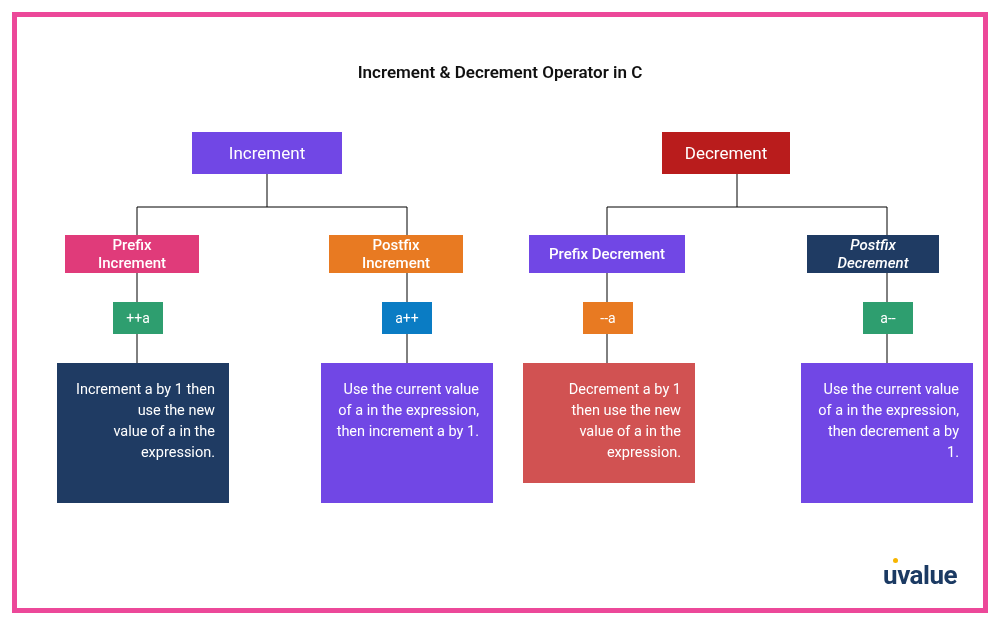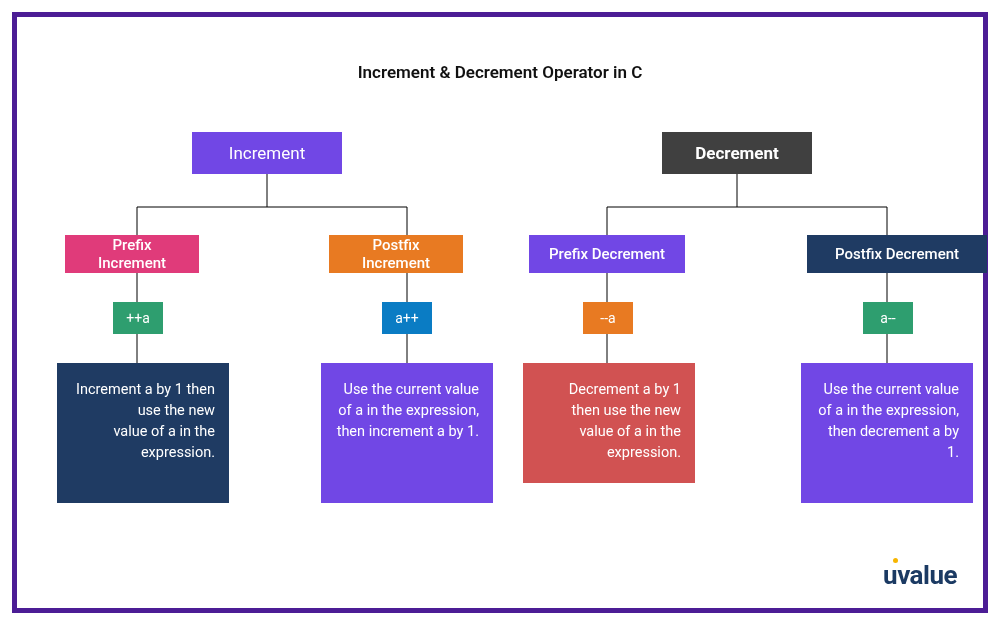--- a/index.html
+++ b/index.html
@@ -6,21 +6,21 @@
   body {
     width: 1000px;
     height: 625px;
     background: #fff;
     font-family: -apple-system, BlinkMacSystemFont, "Segoe UI", Roboto, sans-serif;
     position: relative;
   }
   .frame {
     position: absolute;
     top: 12px; left: 12px; right: 12px; bottom: 12px;
-    border: 5px solid #4c1d95;
+    border: 5px solid #ec4899;
     background: #fff;
   }
   .title {
     position: absolute;
     top: 45px;
     left: 0; right: 0;
     text-align: center;
     font-size: 17px;
     font-weight: 600;
     color: #111;
@@ -102,26 +102,26 @@
     <line x1="590" y1="190" x2="870" y2="190" stroke="#000" stroke-width="1"></line>
     <line x1="590" y1="190" x2="590" y2="220" stroke="#000" stroke-width="1"></line>
     <line x1="870" y1="190" x2="870" y2="220" stroke="#000" stroke-width="1"></line>
     <line x1="590" y1="255" x2="590" y2="285" stroke="#000" stroke-width="1"></line>
     <line x1="870" y1="255" x2="870" y2="285" stroke="#000" stroke-width="1"></line>
     <line x1="590" y1="316" x2="590" y2="346" stroke="#000" stroke-width="1"></line>
     <line x1="870" y1="316" x2="870" y2="346" stroke="#000" stroke-width="1"></line>
   </svg>
 
   <div class="box" style="left:175px; top:115px; width:150px; height:42px; background:#7147e5; font-size:17px; font-weight:400;">Increment</div>
-  <div class="box" style="left:645px; top:115px; width:150px; height:42px; background:#404040; font-size:17px; font-weight:700;">Decrement</div>
+  <div class="box" style="left:645px; top:115px; width:128px; height:42px; background:#b91c1c; font-size:17px; font-weight:400;">Decrement</div>
 
   <div class="box" style="left:48px; top:218px; width:134px; height:38px; background:#e03b7a;">Prefix Increment</div>
   <div class="box" style="left:312px; top:218px; width:134px; height:38px; background:#e87a22;">Postfix Increment</div>
   <div class="box" style="left:512px; top:218px; width:156px; height:38px; background:#7147e5;">Prefix Decrement</div>
-  <div class="box" style="left:790px; top:218px; width:180px; height:38px; background:#1f3b63;">Postfix Decrement</div>
+  <div class="box" style="left:790px; top:218px; width:132px; height:38px; background:#1f3b63;font-style:italic;">Postfix Decrement</div>
 
   <div class="chip" style="left:96px; top:285px; width:50px; height:32px; background:#2e9e6f;">++a</div>
   <div class="chip" style="left:365px; top:285px; width:50px; height:32px; background:#0a7cc4;">a++</div>
   <div class="chip" style="left:566px; top:285px; width:50px; height:32px; background:#e87a22;">--a</div>
   <div class="chip" style="left:846px; top:285px; width:50px; height:32px; background:#2e9e6f;">a--</div>
 
   <div class="desc" style="left:40px; top:346px; width:172px; height:140px; background:#1f3b63; white-space:pre-line;">Increment a by 1 then use the new
 value of a in the expression.</div>
   <div class="desc" style="left:304px; top:346px; width:172px; height:140px; background:#7147e5;">Use the current value of a in the expression, then increment a by 1.</div>
   <div class="desc" style="left:506px; top:346px; width:172px; height:120px; background:#d15252;">Decrement a by 1 then use the new value of a in the expression.</div>

